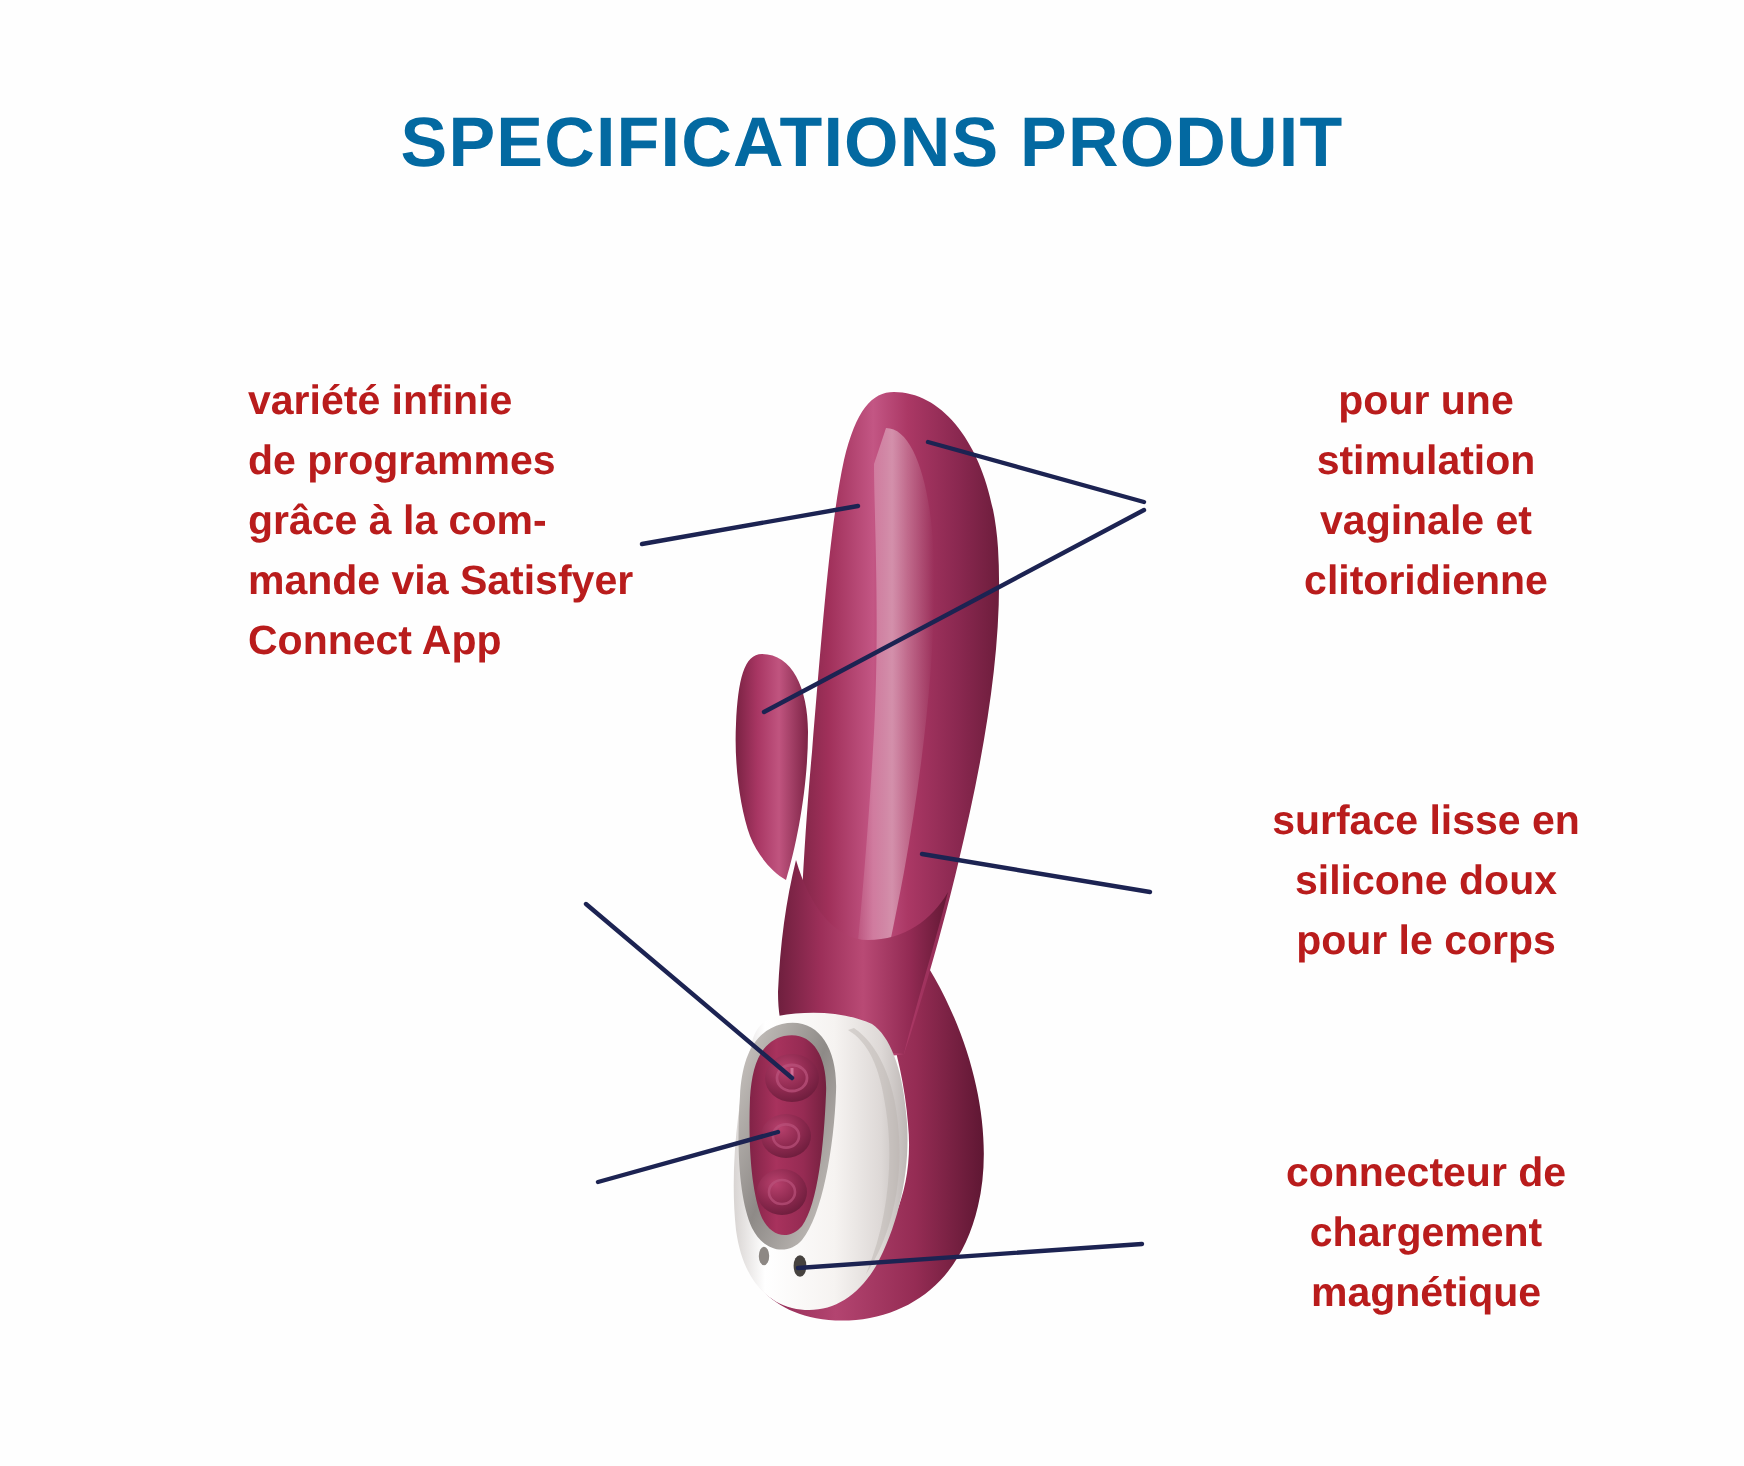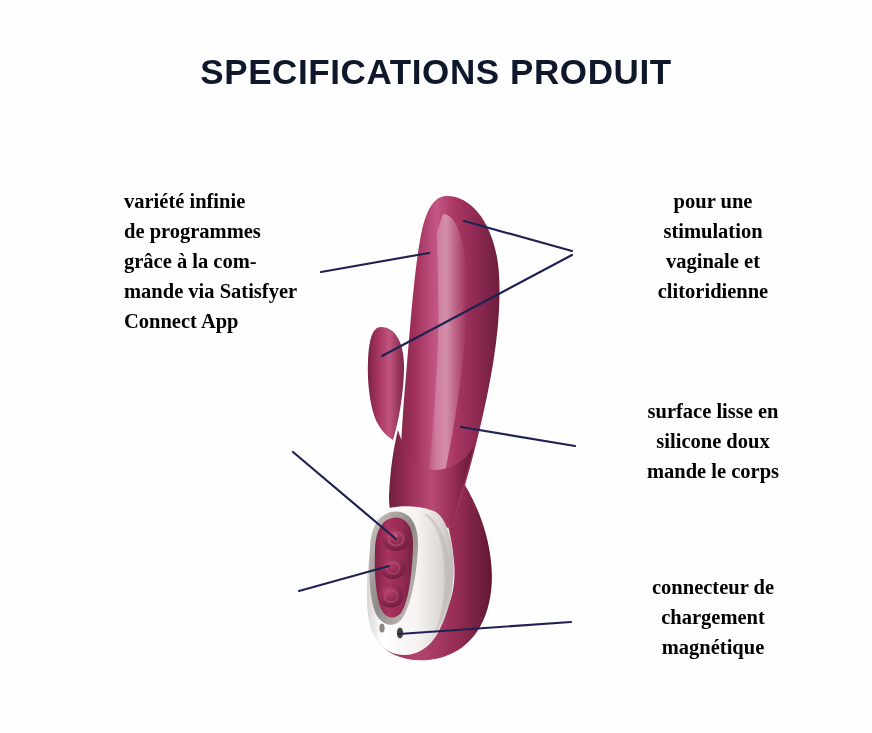--- a/index.html
+++ b/index.html
@@ -17,30 +17,30 @@
   }
   #page-title {
     position: absolute;
     top: 52px;
     left: 0;
     width: 872px;
     text-align: center;
     font-size: 35px;
     font-weight: bold;
     letter-spacing: 0.6px;
-    color: #0f172a;
+    color: #0369a1;
     font-family: "Liberation Sans", sans-serif;
   }
   .callout {
     position: absolute;
-    color: #000000;
+    color: #b91c1c;
     font-size: 20.5px;
     line-height: 30px;
     font-weight: 600;
-    font-family: Liberation Serif, serif;
+    font-family: Liberation Sans, sans-serif;
     white-space: pre-line;
   }
   .callout.left  { text-align: left; }
   .callout.right { text-align: center; }
 
   #c-programmes { left: 124px; top: 186px; width: 265px; }
   #c-commande   { left: 124px; top: 396px; width: 265px; }
   #c-chauffe    { left: 124px; top: 510px; width: 265px; }
   #c-stimulation{ left: 583px; top: 186px; width: 260px; }
   #c-surface    { left: 583px; top: 396px; width: 260px; }
@@ -230,19 +230,19 @@
 
 
 
   <div id="c-stimulation" class="callout right">pour une
 stimulation
 vaginale et
 clitoridienne</div>
 
   <div id="c-surface" class="callout right">surface lisse en
 silicone doux
-mande le corps</div>
+pour le corps</div>
 
   <div id="c-connecteur" class="callout right">connecteur de
 chargement
 magnétique</div>
 
 </div>
 
 </body></html>

